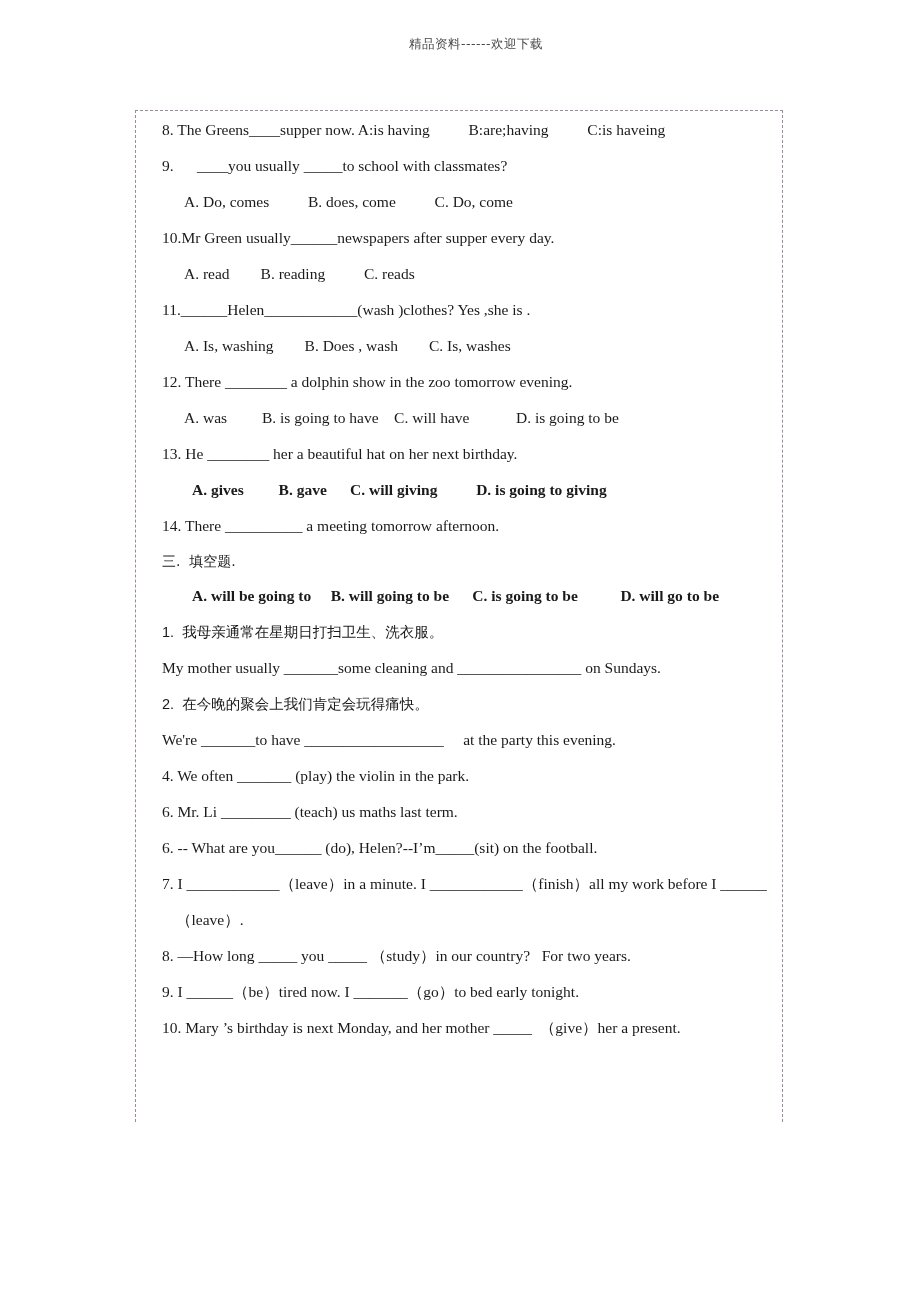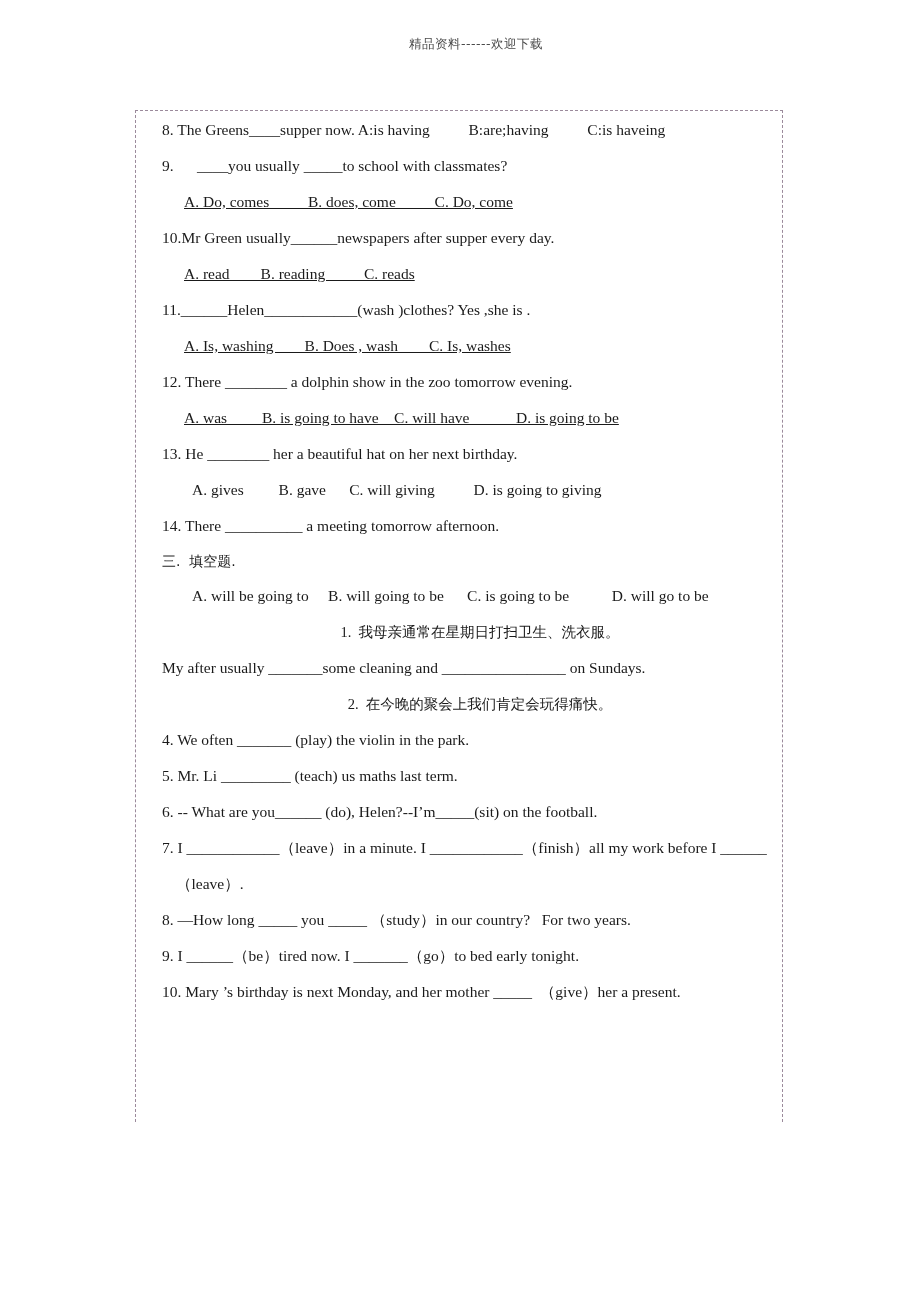--- a/index.html
+++ b/index.html
@@ -56,29 +56,28 @@
 
   
   .line {
     font-size: 15.5px;
     line-height: 36px;
     white-space: pre-wrap;
     color: #1a1a1a;
   }
   .line.opts {
     padding-left: 22px;
-    text-decoration: underline;
   }
   .line.opts-wide {
     padding-left: 30px;
+    font-weight: bold;
   }
   .line.cn {
-    font-family: Liberation Serif, serif;
+    font-family: Liberation Sans, sans-serif;
     font-size: 14.5px;
-    text-align: center;
   }
   .line.heading-cn {
     font-family: "DejaVu Sans", sans-serif;
     font-size: 14px;
   }
   .line.cont {
     padding-left: 14px;
   }
   .tight {
     line-height: 34px;
@@ -109,26 +108,27 @@
 
   <div class="line">13. He ________ her a beautiful hat on her next birthday.</div>
   <div class="line opts-wide">A. gives         B. gave      C. will giving          D. is going to giving</div>
 
   <div class="line">14. There __________ a meeting tomorrow afternoon.</div>
   <div class="line heading-cn tight">三.  填空题.</div>
 
   <div class="line opts-wide">A. will be going to     B. will going to be      C. is going to be           D. will go to be</div>
 
   <div class="line cn">1.  我母亲通常在星期日打扫卫生、洗衣服。</div>
-  <div class="line">My after usually _______some cleaning and ________________ on Sundays.</div>
+  <div class="line">My mother usually _______some cleaning and ________________ on Sundays.</div>
 
   <div class="line cn">2.  在今晚的聚会上我们肯定会玩得痛快。</div>
+  <div class="line">We're _______to have __________________     at the party this evening.</div>
 
   <div class="line">4. We often _______ (play) the violin in the park.</div>
-  <div class="line">5. Mr. Li _________ (teach) us maths last term.</div>
+  <div class="line">6. Mr. Li _________ (teach) us maths last term.</div>
   <div class="line">6. -- What are you______ (do), Helen?--I’m_____(sit) on the football.</div>
   <div class="line">7. I ____________（leave）in a minute. I ____________（finish）all my work before I ______</div>
   <div class="line cont">（leave）.</div>
   <div class="line">8. —How long _____ you _____ （study）in our country?   For two years.</div>
   <div class="line">9. I ______（be）tired now. I _______（go）to bed early tonight.</div>
   <div class="line">10. Mary ’s birthday is next Monday, and her mother _____  （give）her a present.</div>
 
 </div>
 
 </body></html>

